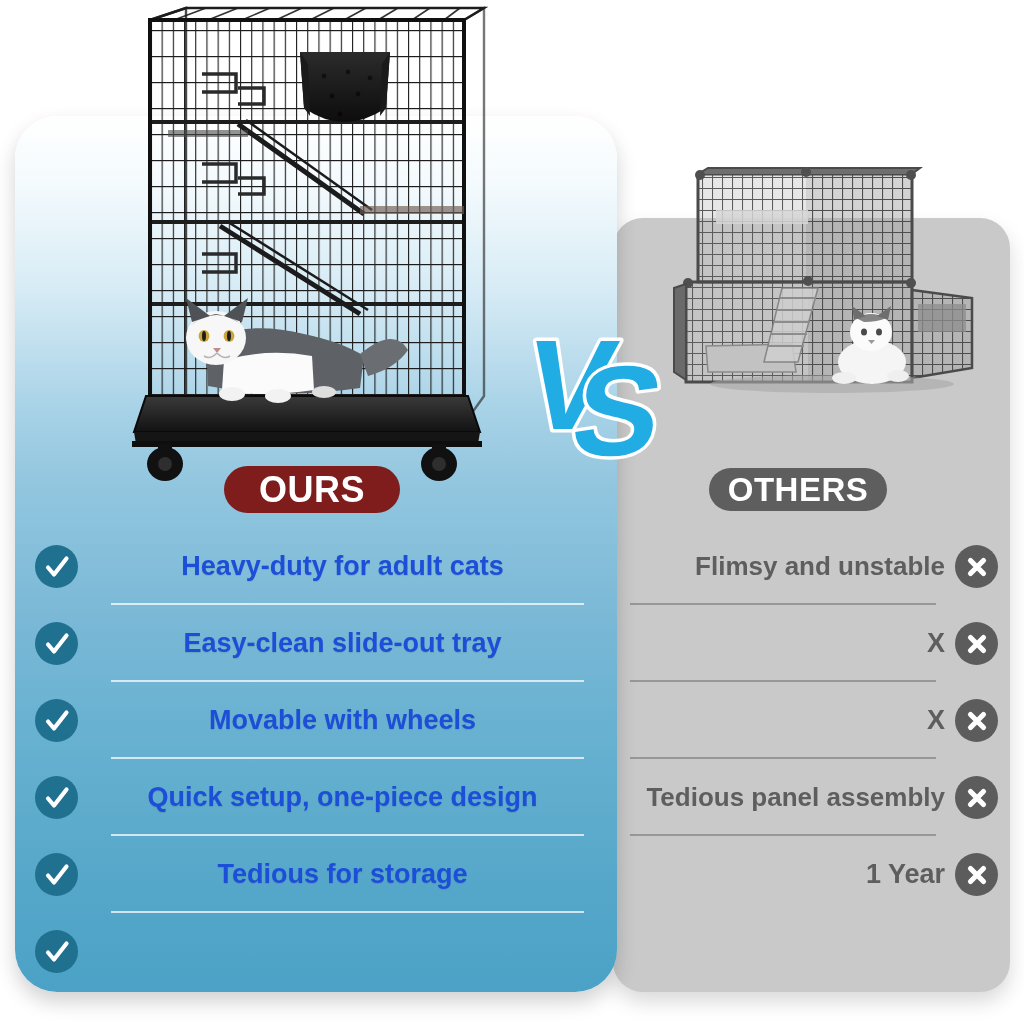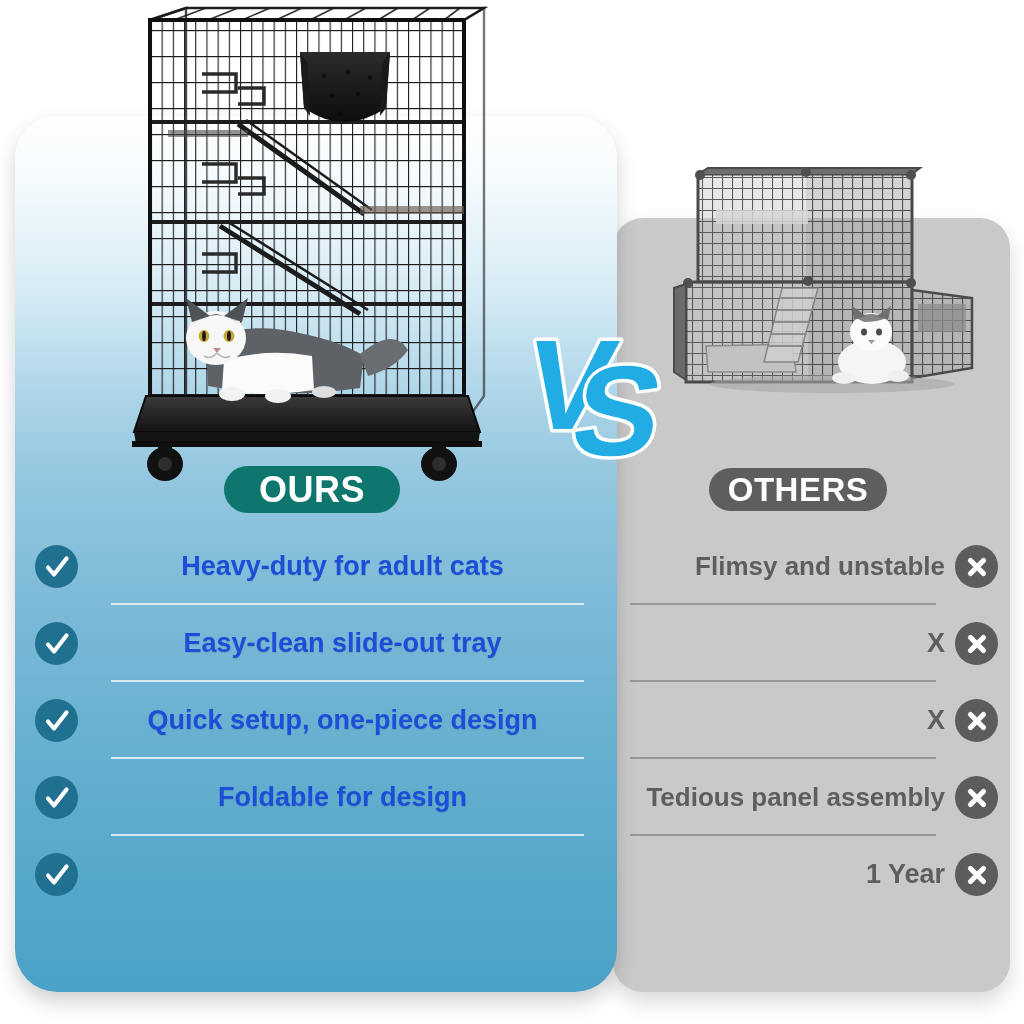--- a/index.html
+++ b/index.html
@@ -49,21 +49,21 @@
   }
 
   
   .pill{
     position:absolute;display:flex;align-items:center;justify-content:center;
     border-radius:999px;color:#ffffff;font-weight:bold;letter-spacing:.5px;
     z-index:10;
   }
   #ours-pill{
     left:224px;top:466px;width:176px;height:47px;
-    background:#0f766e;font-size:36px;
+    background:#7f1d1d;font-size:36px;
   }
   #others-pill{
     left:709px;top:468px;width:178px;height:43px;
     background:#5e5e5e;font-size:33px;align-items:center;
   }
 
   
   #ours-rows{position:absolute;left:15px;top:528px;width:602px;height:460px;z-index:9;}
   #others-rows{position:absolute;left:613px;top:528px;width:397px;height:460px;z-index:9;}
 
@@ -323,38 +323,47 @@
     <div class="row ours-row">
       <div class="mark check">
         <svg width="26" height="26" viewBox="0 0 26 26">
             <path d="M4 13.5 L10 20.5 L22.5 4.5" stroke="#ffffff" stroke-width="4.2" fill="none" stroke-linecap="round" stroke-linejoin="round"></path>
           </svg>
       </div>
       <div class="ours-label">Easy-clean slide-out tray</div>
       <div class="divider"></div>
     </div>
 
+    <div class="row ours-row">
+      <div class="mark check">
+        <svg width="26" height="26" viewBox="0 0 26 26">
+            <path d="M4 13.5 L10 20.5 L22.5 4.5" stroke="#ffffff" stroke-width="4.2" fill="none" stroke-linecap="round" stroke-linejoin="round"></path>
+          </svg>
+      </div>
+      <div class="ours-label">Movable with wheels</div>
+      <div class="divider"></div>
+    </div>
 
     <div class="row ours-row">
       <div class="mark check">
         <svg width="26" height="26" viewBox="0 0 26 26">
             <path d="M4 13.5 L10 20.5 L22.5 4.5" stroke="#ffffff" stroke-width="4.2" fill="none" stroke-linecap="round" stroke-linejoin="round"></path>
           </svg>
       </div>
       <div class="ours-label">Quick setup, one-piece design</div>
       <div class="divider"></div>
     </div>
 
     <div class="row ours-row">
       <div class="mark check">
         <svg width="26" height="26" viewBox="0 0 26 26">
             <path d="M4 13.5 L10 20.5 L22.5 4.5" stroke="#ffffff" stroke-width="4.2" fill="none" stroke-linecap="round" stroke-linejoin="round"></path>
           </svg>
       </div>
-      <div class="ours-label">Foldable for design</div>
+      <div class="ours-label">Tedious for storage</div>
       <div class="divider"></div>
     </div>
 
     <div class="row ours-row">
       <div class="mark check">
         <svg width="26" height="26" viewBox="0 0 26 26">
             <path d="M4 13.5 L10 20.5 L22.5 4.5" stroke="#ffffff" stroke-width="4.2" fill="none" stroke-linecap="round" stroke-linejoin="round"></path>
           </svg>
       </div>
 

